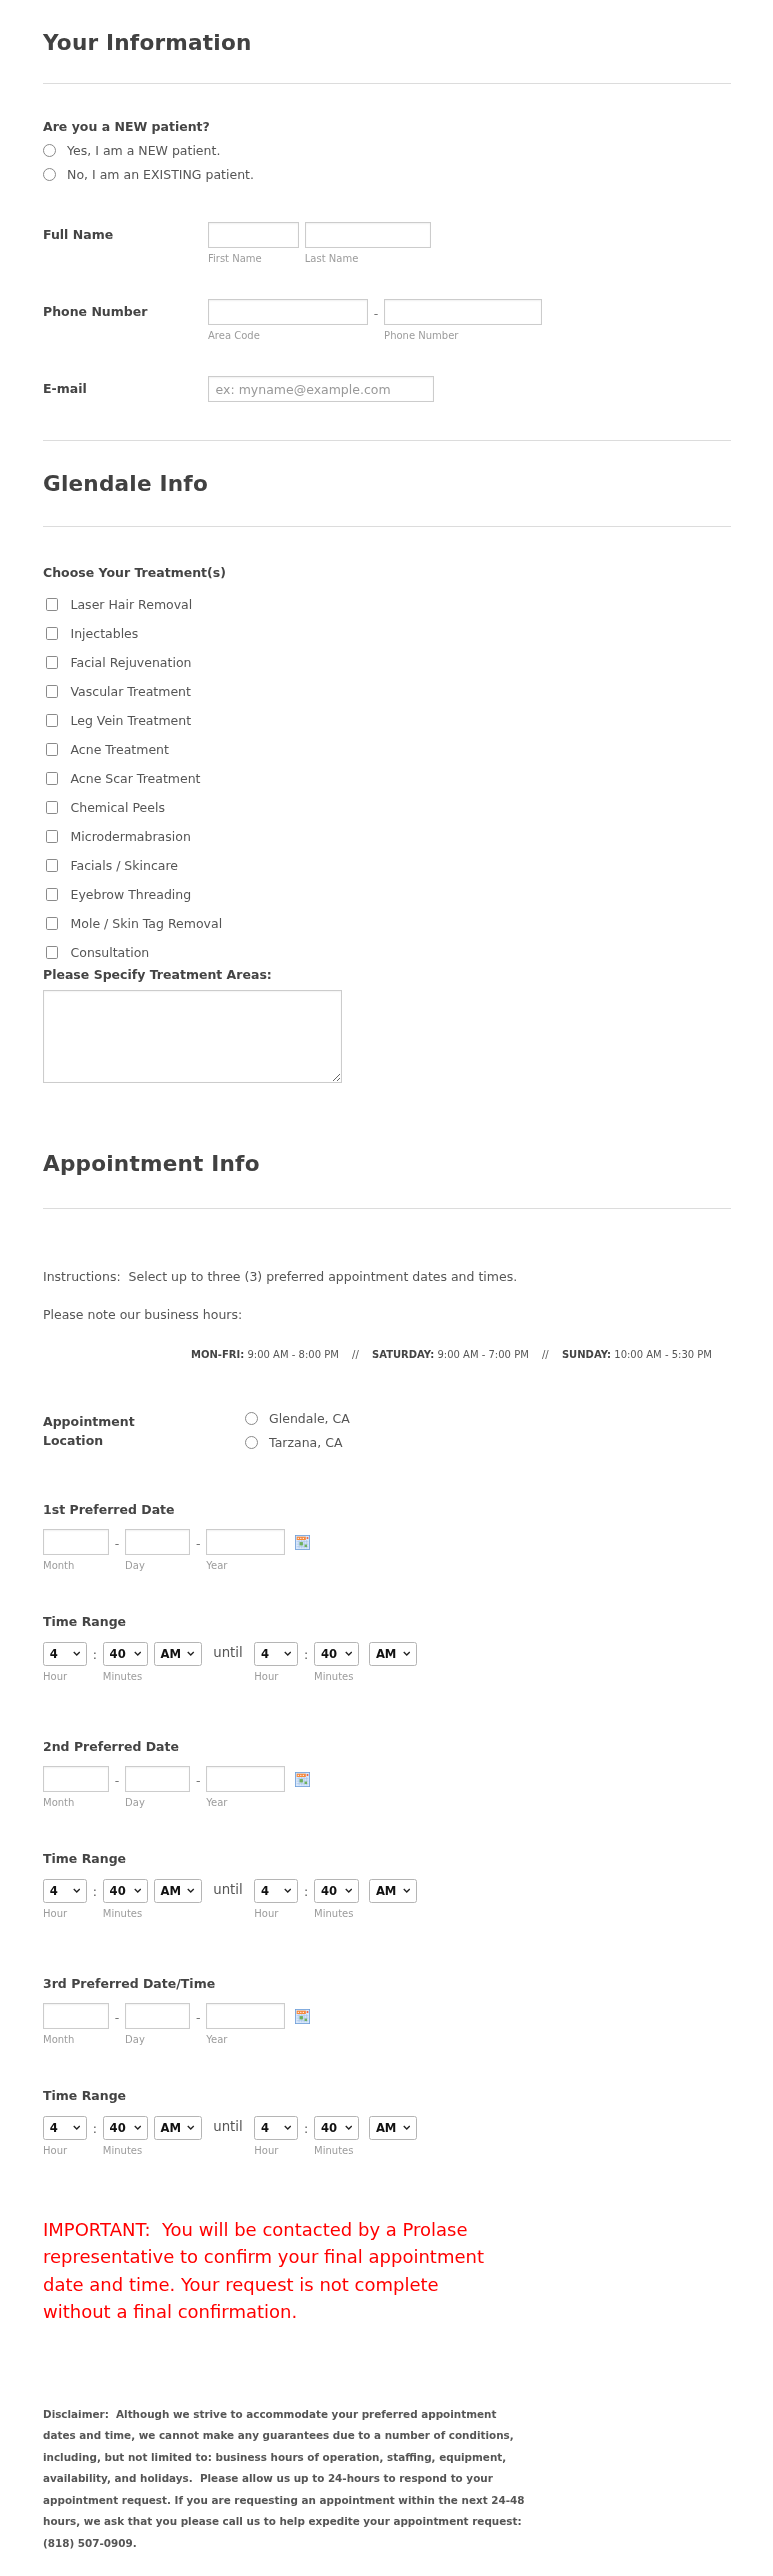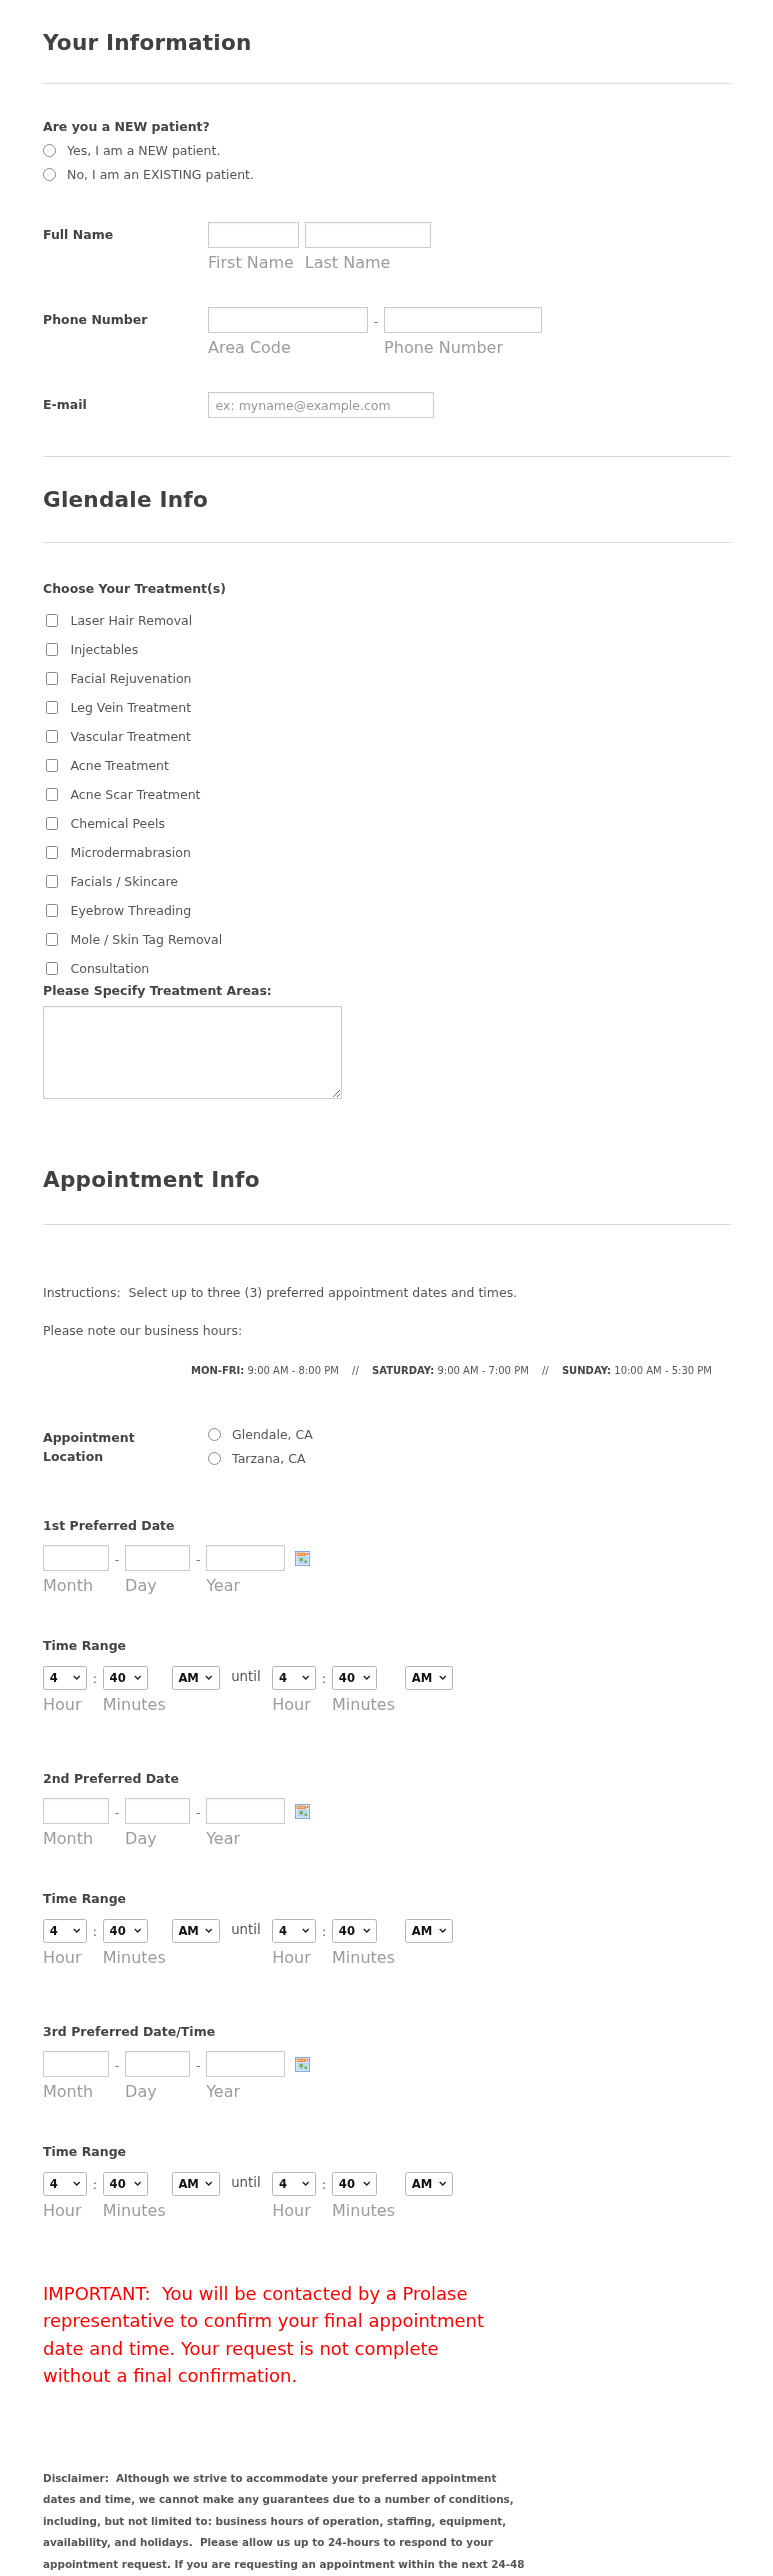--- a/index.html
+++ b/index.html
@@ -4,21 +4,21 @@
 <style>
   * { box-sizing: border-box; }
   html,body { margin:0; padding:0; background:#ffffff; }
   body { font-family:"DejaVu Sans","Liberation Sans",sans-serif; color:#555; }
   .page { width:747px; min-height:2576px; padding:30px 42px 33px 43px; position:relative; }
 
   h1.section-title { font-size:21.6px; font-weight:bold; color:#414141; margin:0; letter-spacing:0.2px; }
   hr.divider { border:none; border-top:0.8px solid #dcdcdc; margin:28px 0 0 0; width:688px; }
 
   .q-label { font-size:12.5px; font-weight:bold; color:#444; }
-  .sub-label { font-size:16px; color:#9c9c9c; margin-top:5px; display:block; }
+  .sub-label { font-size:10px; color:#9c9c9c; margin-top:5px; display:block; }
 
   
   .opt-row { display:flex; align-items:center; margin-top:9.1px; }
   .radio-circle { width:13.3px; height:13.3px; border:0.8px solid #8a8a8a; border-radius:50%; background:#fff; flex:0 0 auto; }
   .check-square { width:12.5px; height:12.5px; border:0.8px solid #8a8a8a; border-radius:1.7px; background:#fff; flex:0 0 auto; }
   .opt-text { font-size:12.5px; color:#555; margin-left:10.8px; white-space:nowrap; }
 
   
   .field-row { display:flex; margin-top:35px; }
   .field-row .label-col { width:165px; flex:0 0 auto; padding-top:5px; }
@@ -148,25 +148,25 @@
         <div class="chk-row">
             <span class="check-square"></span>
             <span class="opt-text">Injectables</span>
           </div>
         <div class="chk-row">
             <span class="check-square"></span>
             <span class="opt-text">Facial Rejuvenation</span>
           </div>
         <div class="chk-row">
             <span class="check-square"></span>
+            <span class="opt-text">Vascular Treatment</span>
+          </div>
+        <div class="chk-row">
+            <span class="check-square"></span>
             <span class="opt-text">Leg Vein Treatment</span>
-          </div>
-        <div class="chk-row">
-            <span class="check-square"></span>
-            <span class="opt-text">Vascular Treatment</span>
           </div>
         <div class="chk-row">
             <span class="check-square"></span>
             <span class="opt-text">Acne Treatment</span>
           </div>
         <div class="chk-row">
             <span class="check-square"></span>
             <span class="opt-text">Acne Scar Treatment</span>
           </div>
         <div class="chk-row">
@@ -211,21 +211,21 @@
     <b>MON-FRI:</b>
     <span>9:00 AM - 8:00 PM</span>
     <span class="hours-sep">//</span>
     <b>SATURDAY:</b>
     <span>9:00 AM - 7:00 PM</span>
     <span class="hours-sep">//</span>
     <b>SUNDAY:</b>
     <span>10:00 AM - 5:30 PM</span>
   </div>
 
-  <div class="field-row" style="margin-top:40px;">
+  <div class="field-row" style="margin-top:40px;gap:37px;">
     <div class="label-col">
       <div class="q-label" style="width:108px; line-height:19px;">Appointment Location</div>
     </div>
     <div style="margin-top:-5px;">
       <div class="opt-row">
         <span class="radio-circle"></span>
         <span class="opt-text">Glendale, CA</span>
       </div>
       <div class="opt-row">
         <span class="radio-circle"></span>

